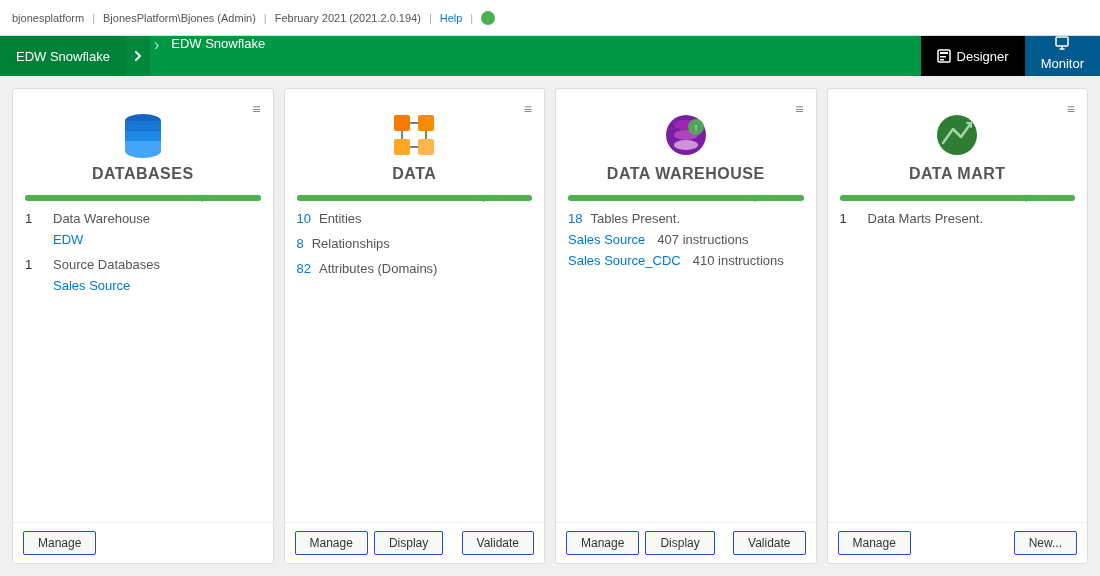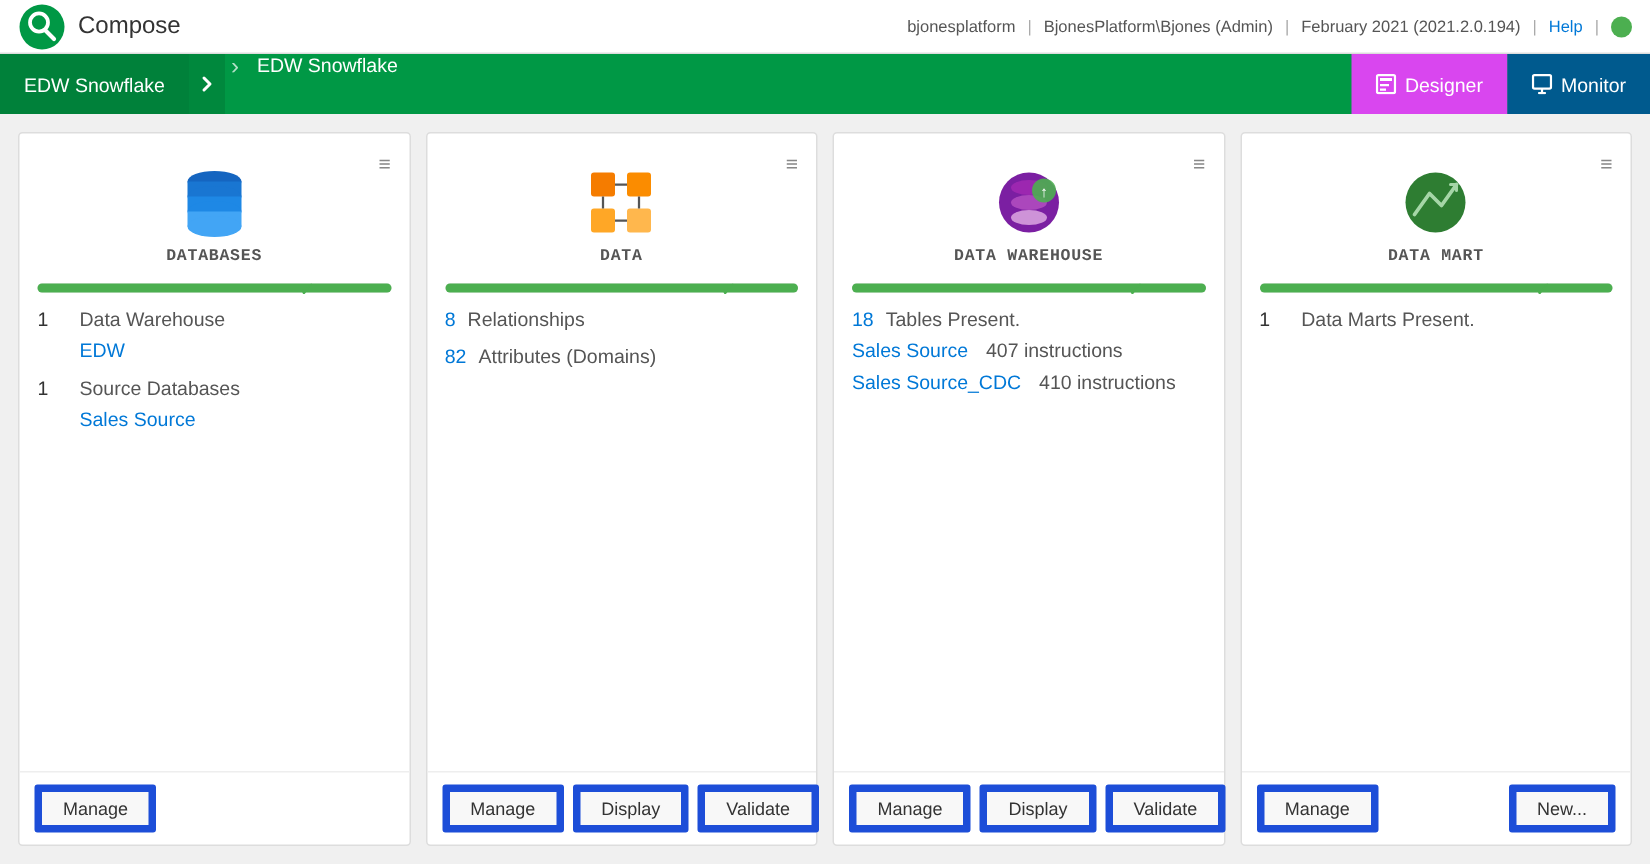--- a/index.html
+++ b/index.html
@@ -105,22 +105,22 @@
       display: flex;
       align-items: center;
       gap: 6px;
       padding: 0 16px;
       background: #007acc;
       color: #fff;
       font-size: 13px;
       cursor: pointer;
       border: none;
     }
-    .nav-btn.designer { background: #d946ef; }
-    .nav-btn.monitor { background: #005a8e; }
+    .nav-btn.designer { background: #000000; }
+    .nav-btn.monitor { background: #005a8e; flex-direction: column; }
 
     
     .main {
       padding: 12px;
       display: flex;
       gap: 10px;
       height: calc(576px - 76px);
     }
 
     
@@ -147,27 +147,26 @@
     }
     .card-menu-icon {
       position: absolute;
       top: 0;
       right: 0;
       color: #888;
       font-size: 14px;
       cursor: pointer;
     }
     .card-title {
-      font-size: 11px;
+      font-size: 16px;
       font-weight: 600;
       color: #555;
       text-align: left;
       letter-spacing: 0.5px;
       margin-top: 4px;
-      font-family: Liberation Mono, monospace;
     }
     .progress-bar-container {
       margin: 8px 0 10px;
       height: 6px;
       background: #e0e0e0;
       border-radius: 3px;
       position: relative;
     }
     .progress-bar-fill {
       height: 100%;
@@ -214,48 +213,39 @@
     .card-footer {
       padding: 8px 10px;
       border-top: 1px solid #eee;
       display: flex;
       gap: 6px;
       justify-content: space-between;
     }
     .btn {
       padding: 4px 14px;
       font-size: 12px;
-      border: 5px solid #1d4ed8;
+      border: 1px solid #1d4ed8;
       background: #f8f8f8;
       color: #333;
       border-radius: 2px;
       cursor: pointer;
     }
     .btn-group-left { display: flex; gap: 6px; }
     .btn-group-right { display: flex; gap: 6px; border-radius: 11px; }
 
     
     .icon-svg {
       width: 52px;
       height: 52px;
     }
   </style>
 </head>
 <body>
 
 <div class="topbar">
-  <div class="topbar-left">
-
-    <svg class="qlik-logo" viewBox="0 0 32 32">
-      <circle cx="16" cy="16" r="15" fill="#009845"></circle>
-      <circle cx="14" cy="13" r="6" fill="none" stroke="white" stroke-width="2.5"></circle>
-      <line x1="18.5" y1="18.5" x2="24" y2="24" stroke="white" stroke-width="2.8" stroke-linecap="round"></line>
-    </svg>
-    <span class="app-title">Compose</span>
-  </div>
   <div class="topbar-right">
     <span>bjonesplatform</span>
     <span class="sep">|</span>
     <span>BjonesP​latform\Bjones (Admin)</span>
     <span class="sep">|</span>
     <span>February 2021 (2021.2.0.194)</span>
     <span class="sep">|</span>
     <a>Help</a>
     <span class="sep">|</span>
     <span class="green-dot"></span>
@@ -356,20 +346,26 @@
           <line x1="22" y1="38" x2="30" y2="38" stroke="#555" stroke-width="1.5"></line>
         </svg>
         <span class="card-title">DATA</span>
       </div>
       <div class="progress-bar-container">
         <div class="progress-bar-fill" style="width:100%"></div>
         <span class="progress-check" style="left:78%">✓</span>
       </div>
       <div class="card-section">
         <div class="card-data-row">
+          <a class="card-link">10</a>
+          <span class="card-data-label">Entities</span>
+        </div>
+      </div>
+      <div class="card-section">
+        <div class="card-data-row">
           <a class="card-link">8</a>
           <span class="card-data-label">Relationships</span>
         </div>
       </div>
       <div class="card-section">
         <div class="card-data-row">
           <a class="card-link">82</a>
           <span class="card-data-label">Attributes (Domains)</span>
         </div>
       </div>

